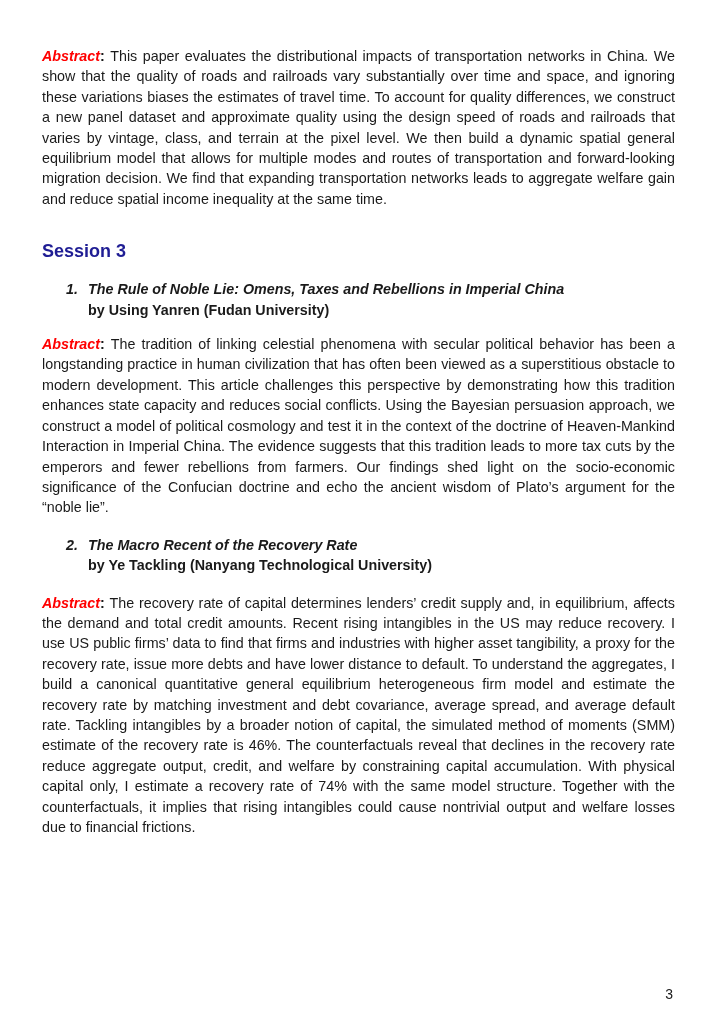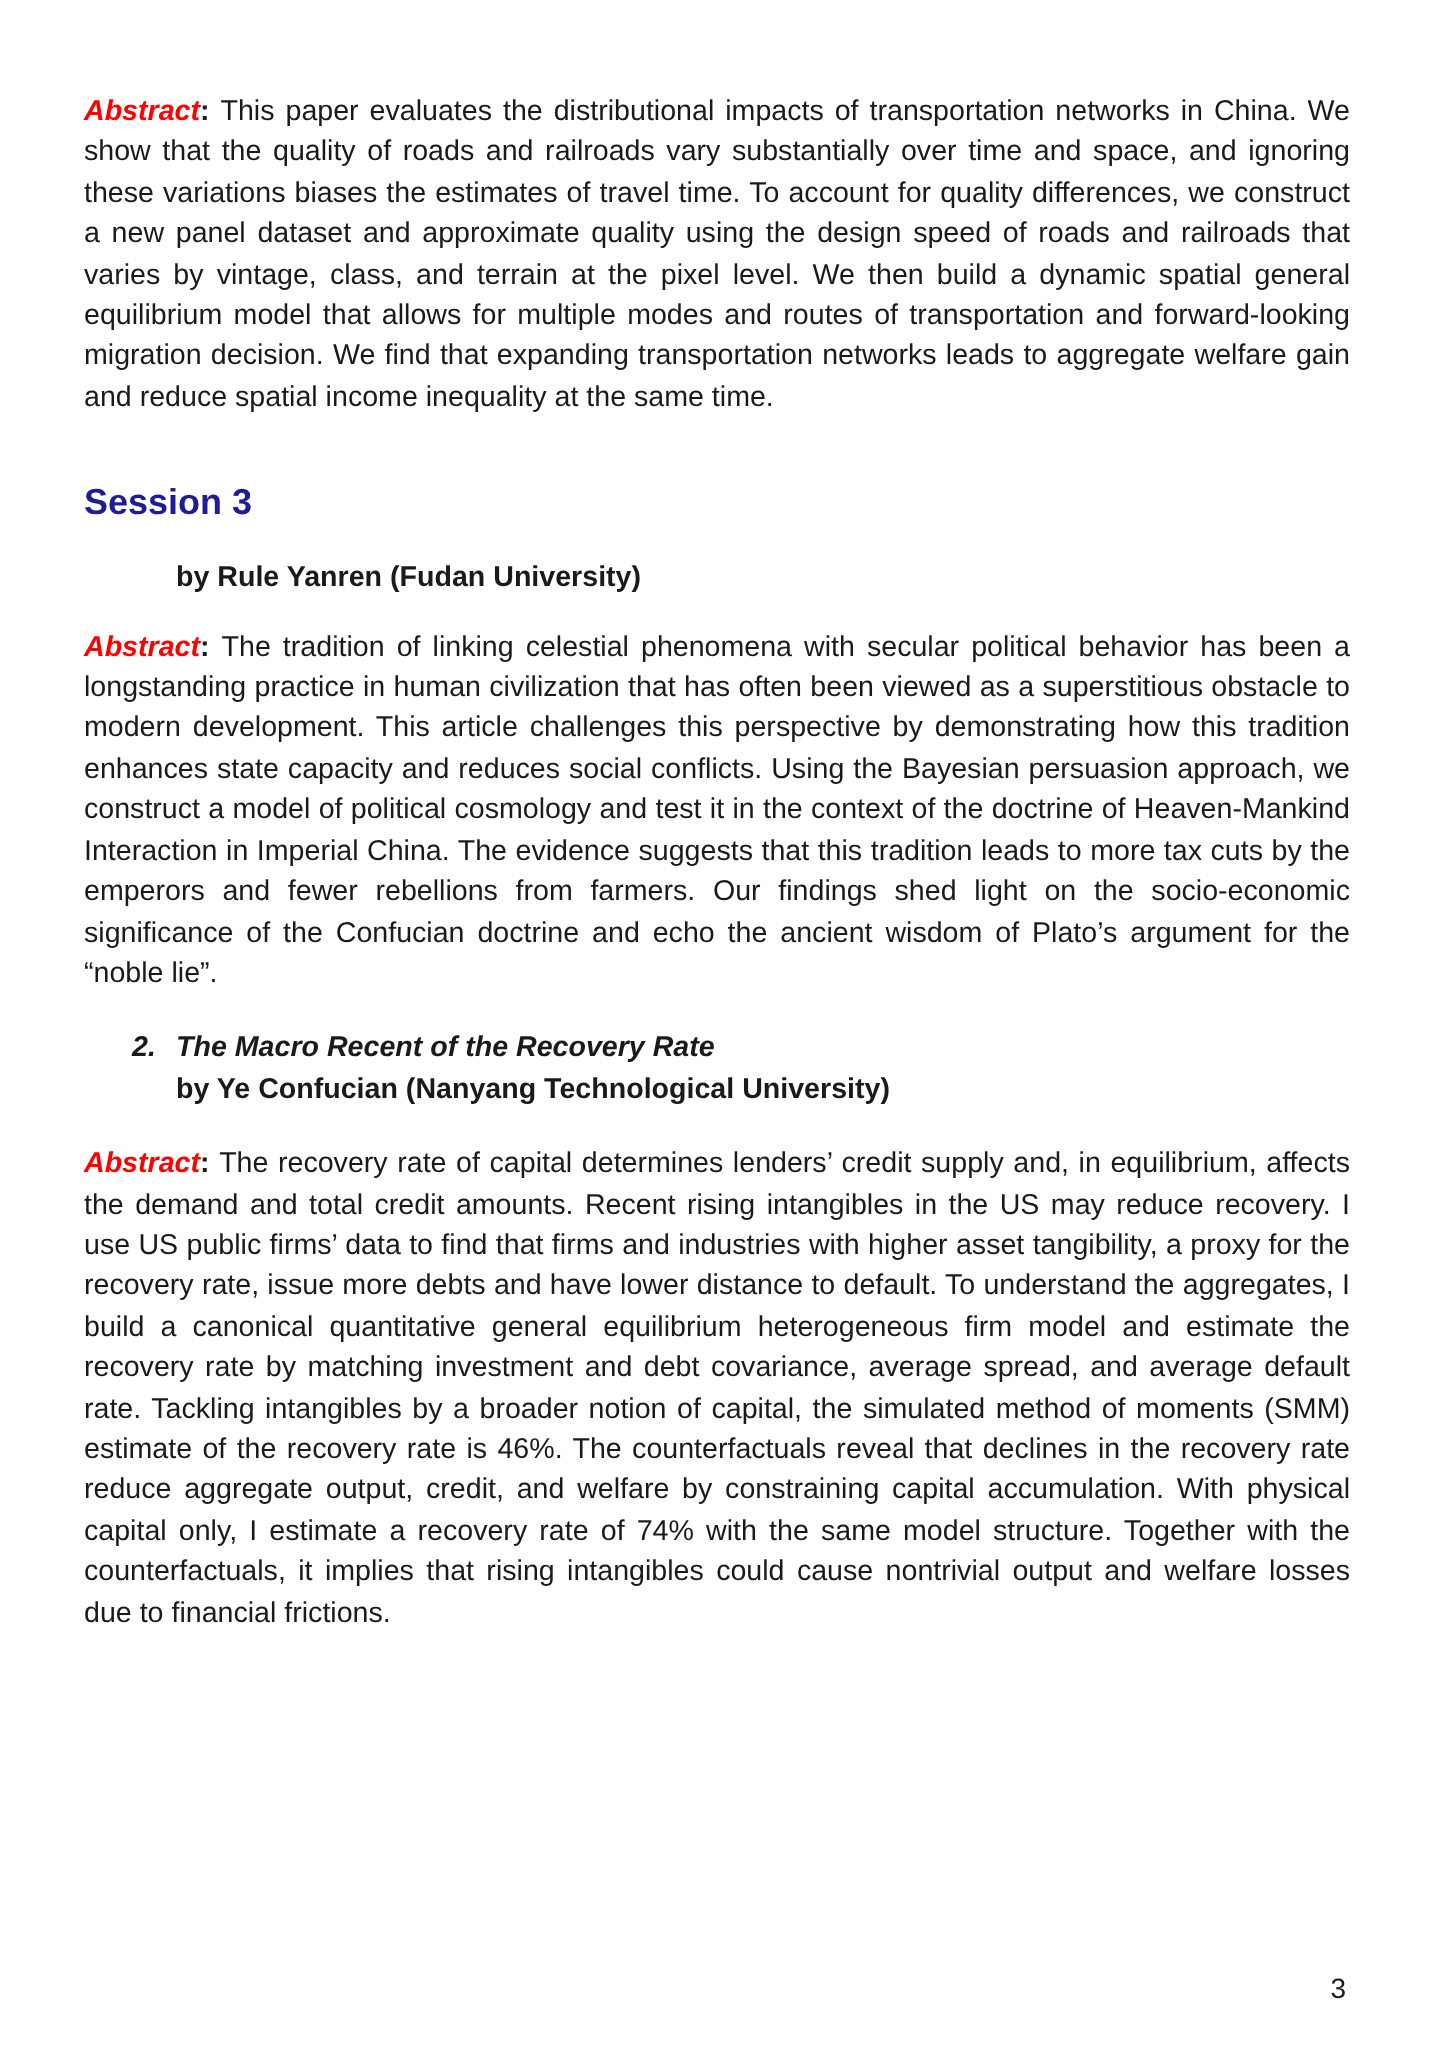--- a/index.html
+++ b/index.html
@@ -74,27 +74,28 @@
 </head>
 <body>
 
 <div class="page">
 
   <p class="para abstract-1"><span class="abstract-label">Abstract</span><span class="abstract-colon">: </span><span>This paper evaluates the distributional impacts of transportation networks in China. We show that the quality of roads and railroads vary substantially over time and space, and ignoring these variations biases the estimates of travel time. To account for quality differences, we construct a new panel dataset and approximate quality using the design speed of roads and railroads that varies by vintage, class, and terrain at the pixel level. We then build a dynamic spatial general equilibrium model that allows for multiple modes and routes of transportation and forward-looking migration decision. We find that expanding transportation networks leads to aggregate welfare gain and reduce spatial income inequality at the same time.</span></p>
 
   <h2 class="session-title">Session 3</h2>
 
   <div class="paper-item">
-    <div class="paper-author">by Rule Yanren (Fudan University)</div>
+    <div class="paper-title-row"><span class="paper-number">1.</span><span class="paper-title">The Rule of Noble Lie: Omens, Taxes and Rebellions in Imperial China</span></div>
+    <div class="paper-author">by Using Yanren (Fudan University)</div>
   </div>
 
   <p class="para abstract-2"><span class="abstract-label">Abstract</span><span class="abstract-colon">: </span><span>The tradition of linking celestial phenomena with secular political behavior has been a longstanding practice in human civilization that has often been viewed as a superstitious obstacle to modern development. This article challenges this perspective by demonstrating how this tradition enhances state capacity and reduces social conflicts. Using the Bayesian persuasion approach, we construct a model of political cosmology and test it in the context of the doctrine of Heaven-Mankind Interaction in Imperial China. The evidence suggests that this tradition leads to more tax cuts by the emperors and fewer rebellions from farmers. Our findings shed light on the socio-economic significance of the Confucian doctrine and echo the ancient wisdom of Plato’s argument for the “noble lie”.</span></p>
 
   <div class="paper-item">
     <div class="paper-title-row"><span class="paper-number">2.</span><span class="paper-title">The Macro Recent of the Recovery Rate</span></div>
-    <div class="paper-author">by Ye Confucian (Nanyang Technological University)</div>
+    <div class="paper-author">by Ye Tackling (Nanyang Technological University)</div>
   </div>
 
   <p class="para abstract-3"><span class="abstract-label">Abstract</span><span class="abstract-colon">: </span><span>The recovery rate of capital determines lenders’ credit supply and, in equilibrium, affects the demand and total credit amounts. Recent rising intangibles in the US may reduce recovery. I use US public firms’ data to find that firms and industries with higher asset tangibility, a proxy for the recovery rate, issue more debts and have lower distance to default. To understand the aggregates, I build a canonical quantitative general equilibrium heterogeneous firm model and estimate the recovery rate by matching investment and debt covariance, average spread, and average default rate. Tackling intangibles by a broader notion of capital, the simulated method of moments (SMM) estimate of the recovery rate is 46%. The counterfactuals reveal that declines in the recovery rate reduce aggregate output, credit, and welfare by constraining capital accumulation. With physical capital only, I estimate a recovery rate of 74% with the same model structure. Together with the counterfactuals, it implies that rising intangibles could cause nontrivial output and welfare losses due to financial frictions.</span></p>
 
   <div class="page-number">3</div>
 
 </div>
 
 </body></html>

